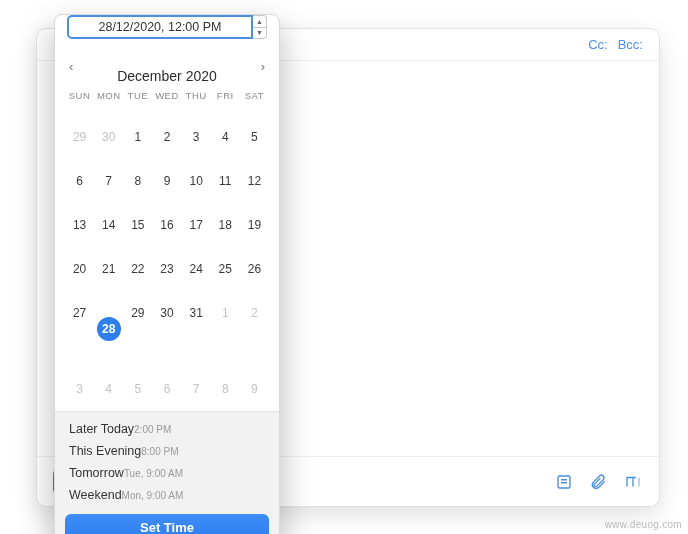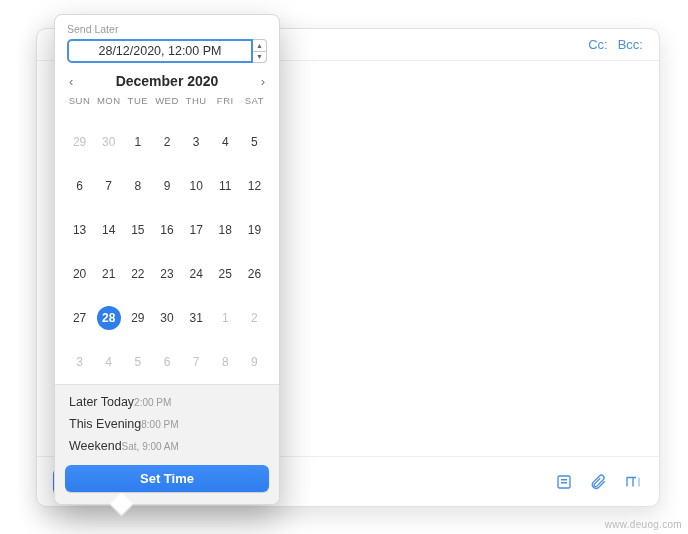--- a/index.html
+++ b/index.html
@@ -152,21 +152,21 @@
     display:flex;
     align-items:center;
     justify-content:center;
     gap:8px;
     padding: 2px 10px 6px;
     position:relative;
   }
   .month-row .nav { position:absolute; color:#777; font-size:13px; cursor:pointer;}
   .nav.prev{left:14px;}
   .nav.next{right:14px;}
-  .month-title{ font-weight:700; font-size:14px; color:#2b2b2b;}
+  .month-title{ font-weight:400; font-size:14px; color:#2b2b2b;margin-top:19px;}
 
   .cal {
     display:grid;
     grid-template-columns: repeat(7, 1fr);
     padding: 0 10px 10px 10px;
     text-align:center;
     row-gap:20px;
   }
   .dow {
     font-size:9.5px;
@@ -174,21 +174,21 @@
     color:#8a8a8a;
     padding-bottom:4px;
   }
   .day {
     font-size:12px;
     color:#3a3a3a;
     height:24px; line-height:24px;
     border-radius:50%;
   }
   .day.out { color:#c2c2c2; }
-  .day.sel { background:#2f7eee; color:#fff; font-weight:600; width:24px; margin:0 auto;}
+  .day.sel { background:#2f7eee; color:#fff; font-weight:600; width:24px; margin:16px auto;}
   
   .suggestions {
     background:#f2f2f2;
     border-top:1px solid #e2e2e2;
     border-radius:0 0 8px 8px;
     padding: 6px 10px 12px 10px;
     position:relative;
   }
   .sug-title{
     font-size:10.5px;
@@ -264,21 +264,20 @@
     <span class="toolbar-icon">
       <svg width="20" height="18" viewBox="0 0 24 24" fill="none" stroke="#4a8fe2" stroke-width="1.8">
           <path d="M4 18 V6 h12 M12 18 V6"></path>
           <path d="M20 6 v12" stroke-width="1"></path>
         </svg>
     </span>
   </div>
 </div>
 
 <div class="popover">
-  <div class="pop-title">Send Later</div>
   <div class="date-input-wrap">
     <input class="date-input" value="28/12/2020, 12:00 PM" style="">
     <div class="stepper">
       <div>▲</div>
       <div>▼</div>
     </div>
   </div>
   <div class="month-row">
     <span class="nav prev">‹</span>
     <span class="month-title">December 2020</span>
@@ -339,21 +338,25 @@
     <div id="sug-list">
         <div class="sug-row">
           <span>Later Today</span>
           <span class="sug-time">2:00 PM</span>
         </div>
         <div class="sug-row">
           <span>This Evening</span>
           <span class="sug-time">8:00 PM</span>
         </div>
         <div class="sug-row">
+          <span>Tomorrow</span>
+          <span class="sug-time">Tue, 9:00 AM</span>
+        </div>
+        <div class="sug-row">
           <span>Weekend</span>
-          <span class="sug-time">Sat, 9:00 AM</span>
+          <span class="sug-time">Mon, 9:00 AM</span>
         </div>
       </div>
     <button class="set-time-btn">Set Time</button>
   </div>
 </div>
 
 <div class="watermark">www.deuog.com</div>
 
 </body></html>

